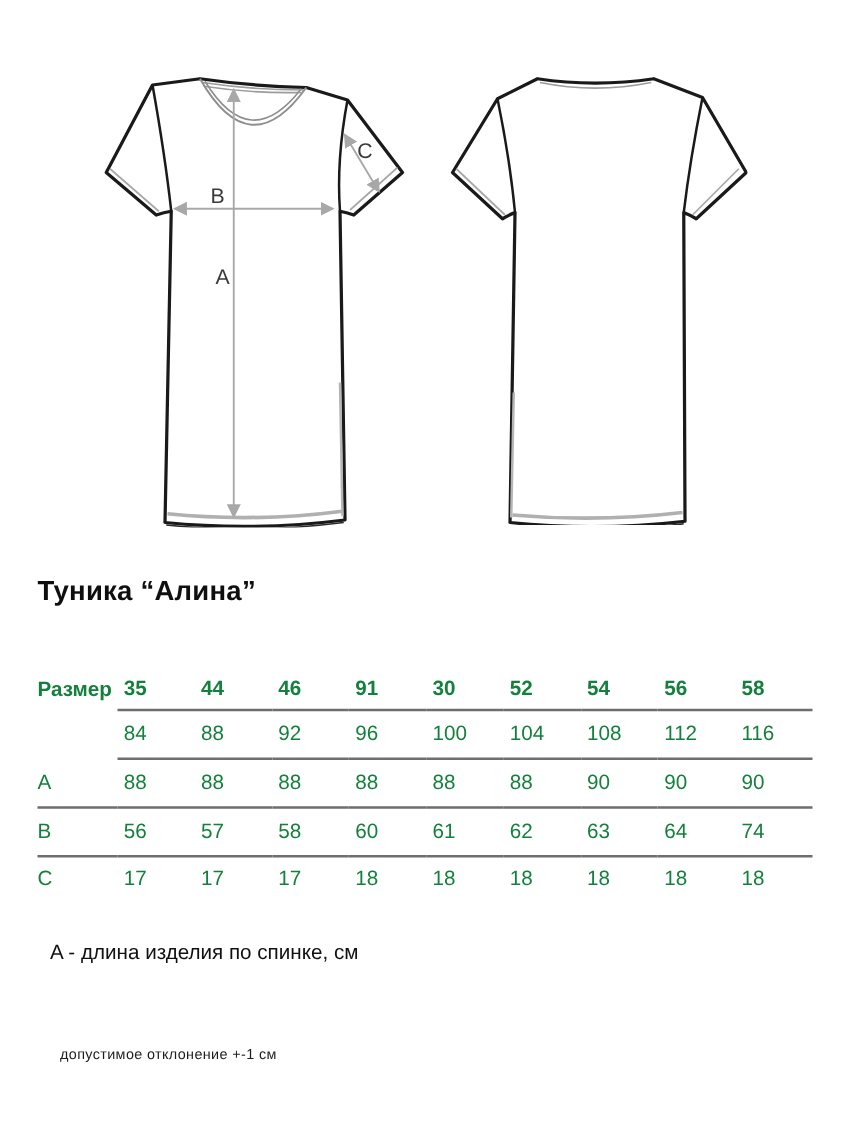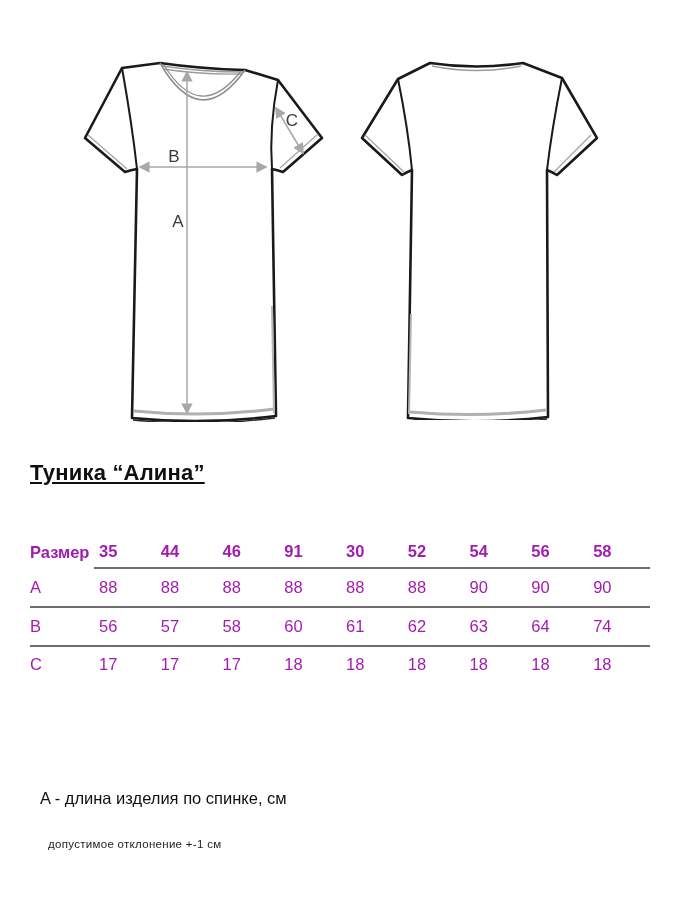--- a/index.html
+++ b/index.html
@@ -8,40 +8,40 @@
     font-family:"Liberation Sans", sans-serif;
     position:relative;overflow:hidden;color:#141414;
   }
   .page{position:absolute;inset:0;width:675px;height:900px;background:#fff;}
   .fig{position:absolute;}
   #front-fig{left:82px;top:56px;}
   #back-fig{left:358px;top:56px;}
   .fig text{font-family:"Liberation Sans",sans-serif;font-size:17px;fill:#3a3a3a;}
   .title{
     position:absolute;left:30px;top:460px;
-    font-size:22px;font-weight:700;color:#0f0f0f;letter-spacing:.2px;text-decoration:underline;
+    font-size:22px;font-weight:700;color:#0f0f0f;letter-spacing:.2px;
   }
   table.size-table{
     position:absolute;left:30px;top:536px;width:620px;
-    border-collapse:collapse;table-layout:fixed;color:#a21caf;
+    border-collapse:collapse;table-layout:fixed;color:#15803d;
   }
   table.size-table col.c0{width:64px;}
   table.size-table td{
     font-size:16.5px;height:37px;vertical-align:middle;
     padding:0 0 0 5px;white-space:nowrap;
   }
   table.size-table td.lbl{padding-left:0;}
   table.size-table tr.head td{font-weight:700;height:31px;}
   table.size-table tr.head td.num,
   table.size-table tr.chest td.num{border-bottom:2px solid #6e6e6e;}
   table.size-table tr.ra td,
   table.size-table tr.rb td{border-bottom:2px solid #6e6e6e;}
   table.size-table tr.rc td{height:35px;}
   .legend{position:absolute;left:40px;top:752px;font-size:16.5px;color:#111;}
-  .legend-line{height:25px;line-height:20px;margin-top:36px;}
+  .legend-line{height:25px;line-height:20px;}
   .note{position:absolute;left:48px;top:838px;font-size:11.5px;color:#1d1d1d;letter-spacing:.3px;}
 </style>
 </head>
 <body>
 
 <div class="page">
 
   <svg id="front-fig" class="fig" width="242" height="366" viewBox="0 0 242 366">
     <defs>
       <marker id="ah" viewBox="0 0 10 10" refX="8.5" refY="5" markerWidth="7.5" markerHeight="7.5" orient="auto-start-reverse">
@@ -101,20 +101,32 @@
         <td class="num">35</td>
         <td class="num">44</td>
         <td class="num">46</td>
         <td class="num">91</td>
         <td class="num">30</td>
         <td class="num">52</td>
         <td class="num">54</td>
         <td class="num">56</td>
         <td class="num">58</td>
       </tr>
+      <tr class="chest">
+        <td class="lbl"></td>
+        <td class="num">84</td>
+        <td class="num">88</td>
+        <td class="num">92</td>
+        <td class="num">96</td>
+        <td class="num">100</td>
+        <td class="num">104</td>
+        <td class="num">108</td>
+        <td class="num">112</td>
+        <td class="num">116</td>
+      </tr>
       <tr class="ra">
         <td class="lbl">A</td>
         <td class="num">88</td>
         <td class="num">88</td>
         <td class="num">88</td>
         <td class="num">88</td>
         <td class="num">88</td>
         <td class="num">88</td>
         <td class="num">90</td>
         <td class="num">90</td>

